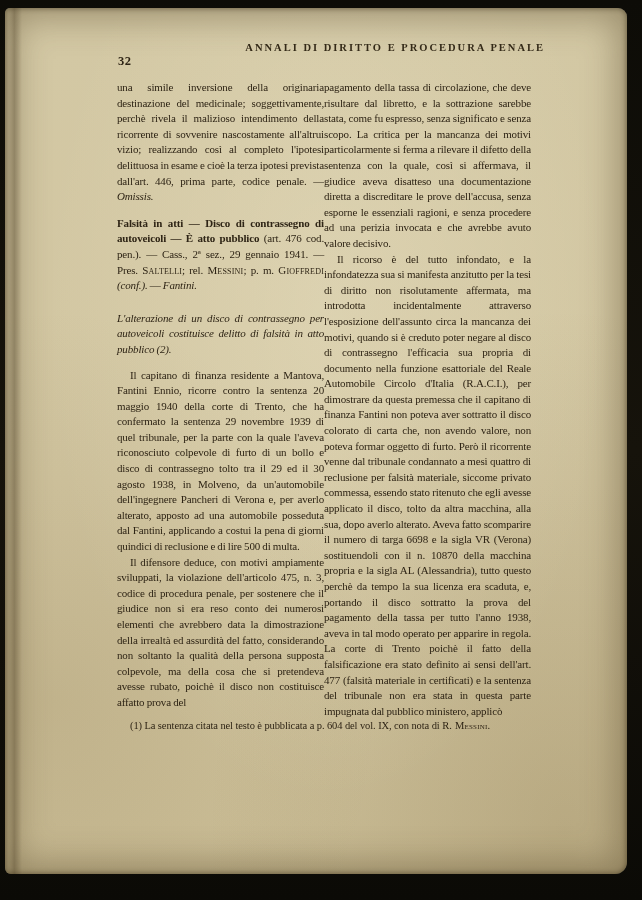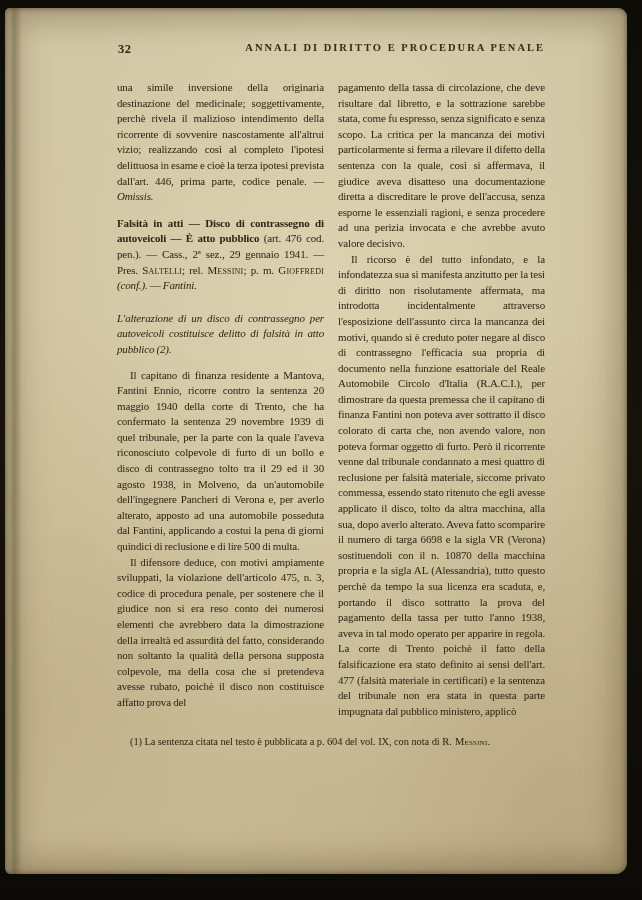--- a/index.html
+++ b/index.html
@@ -40,35 +40,34 @@
     width: 100%; height: 100%;
     padding: 34px 82px 0 112px;
     color: #2e2415;
   }
   .header {
     position: relative;
     height: 18px;
     margin-bottom: 20px;
   }
   .pagenum {
-    position: absolute; left: 1px; top: 0;
+    position: absolute; left: 1px; top: 12px;
     font-size: 12.5px; font-weight: bold;
     letter-spacing: 0.5px;
   }
   .journal {
     display: block;
     text-align: right;
     font-size: 10.5px;
     letter-spacing: 2px;
     font-weight: bold;
     color: #342a18;
   }
   .columns {
     display: flex;
-    gap: 14px;
   }
   .col { width: 207px; }
   p {
     margin: 0;
     font-size: 11px;
     line-height: 15.6px;
     letter-spacing: -0.15px;
     word-spacing: -0.4px;
     text-align: justify;
     hyphens: auto;
@@ -79,21 +78,20 @@
     margin: 11px 0 17px;
   }
   .heading b { font-weight: bold; }
   .summary {
     margin: 0 0 10px;
     font-style: italic;
   }
   .sc { font-variant: small-caps; letter-spacing: 0.2px; }
   .it { font-style: italic; }
   .footnote {
-    margin-top: 16px;
     font-size: 10.5px;
     line-height: 14.5px;
     letter-spacing: -0.1px;
     text-align: justify;
     text-indent: 13px;
     color: #2e2415;
   }
 </style>
 </head>
 <body>

